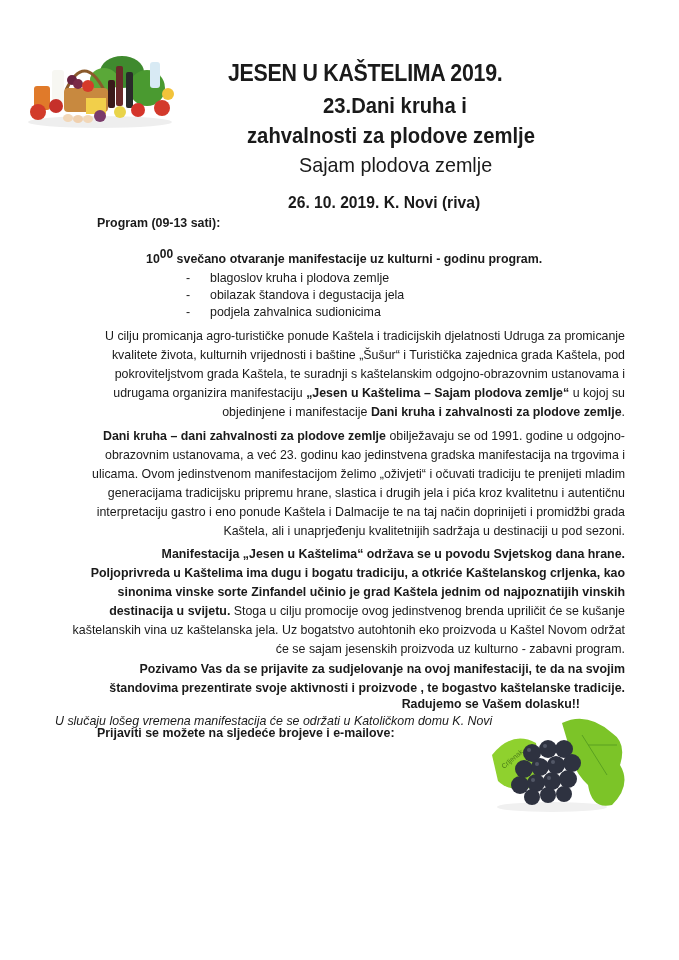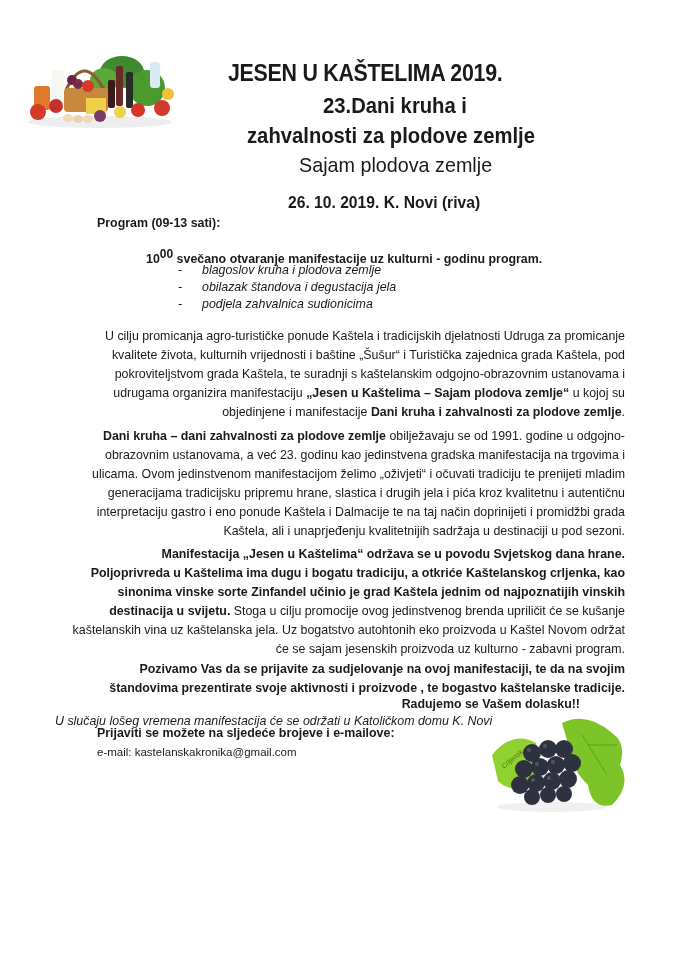--- a/index.html
+++ b/index.html
@@ -11,21 +11,21 @@
   .abs { position: absolute; }
   .h1 { left: 228px; top: 60px; font-size: 23px; font-weight: bold; letter-spacing: -0.3px; transform: scaleX(0.93); transform-origin: left; white-space: nowrap; }
   .h2 { left: 323px; top: 93px; font-size: 22px; font-weight: bold; transform: scaleX(0.92); transform-origin: left; white-space: nowrap; }
   .h3 { left: 247px; top: 123px; font-size: 22px; font-weight: bold; transform: scaleX(0.92); transform-origin: left; white-space: nowrap; }
   .h4 { left: 299px; top: 153px; font-size: 21px; font-weight: normal; transform: scaleX(0.94); transform-origin: left; white-space: nowrap; }
   .date { left: 288px; top: 193px; font-size: 17px; font-weight: bold; transform: scaleX(0.92); transform-origin: left; white-space: nowrap; }
   .small { font-size: 12.4px; line-height: 19px; }
   .prog-title { left: 97px; top: 214px; font-weight: bold; white-space: nowrap; }
   .opening { left: 146px; top: 245px; font-weight: bold; white-space: nowrap; }
   .opening sup { font-size: 12px; vertical-align: 5px; }
-  .bullets { left: 178px; top: 262px; margin: 0; padding: 0; list-style: none; font-style: italic; }
+  .bullets { left: 178px; top: 262px; margin: 8px; padding: 0; list-style: none; }
   .bullets li { height: 17px; line-height: 17px; white-space: nowrap; }
   .bullets .dash { display: inline-block; width: 24px; }
   .para { left: 65px; width: 560px; text-align: right; }
   .para p { margin: 0; }
   .para .indent { display: inline-block; width: 32px; }
   .b { font-weight: bold; }
   .center { text-align: right; }
   .italic { font-style: italic; }
   .contact { left: 97px; top: 724px; }
   .contact div { white-space: nowrap; }
@@ -103,21 +103,20 @@
 </div>
 
 <div class="abs small para b" style="top:660px;">
   <p><span class="indent"></span><span>Pozivamo Vas da se prijavite za sudjelovanje na ovoj manifestaciji, te da na svojim štandovima prezentirate svoje aktivnosti i proizvode , te bogastvo kaštelanske tradicije.</span></p>
 </div>
 <div class="abs small b center" style="left:160px; width:420px; top:695px;">Radujemo se Vašem dolasku!!</div>
 <div class="abs small italic" style="left:55px; top:712px; white-space:nowrap;">U slučaju lošeg vremena manifestacija će se održati u Katoličkom  domu  K. Novi</div>
 
 <div class="abs small contact">
   <div class="b">Prijaviti se možete na sljedeće brojeve i e-mailove:</div>
-  <div style="font-size:11.5px;">e-mail: kastelanskakronika@gmail.com</div>
 </div>
 
 <div class="abs img-grapes">
   <svg width="150" height="100" viewBox="0 0 150 100">
     <ellipse cx="60" cy="92" rx="55" ry="5" fill="#f0f0f0"></ellipse>
 
     <path d="M0 40 Q20 15 44 28 L50 70 Q20 80 6 66 Z" fill="#8fd12e"></path>
     <path d="M70 8 Q95 -4 120 18 Q135 28 128 50 Q140 70 120 90 Q100 95 96 70 Q80 55 78 35 Z" fill="#7cc428"></path>
     <path d="M90 20 L115 60" stroke="#5aa020" stroke-width="1"></path>
     <path d="M96 30 L125 30" stroke="#5aa020" stroke-width="1"></path>

